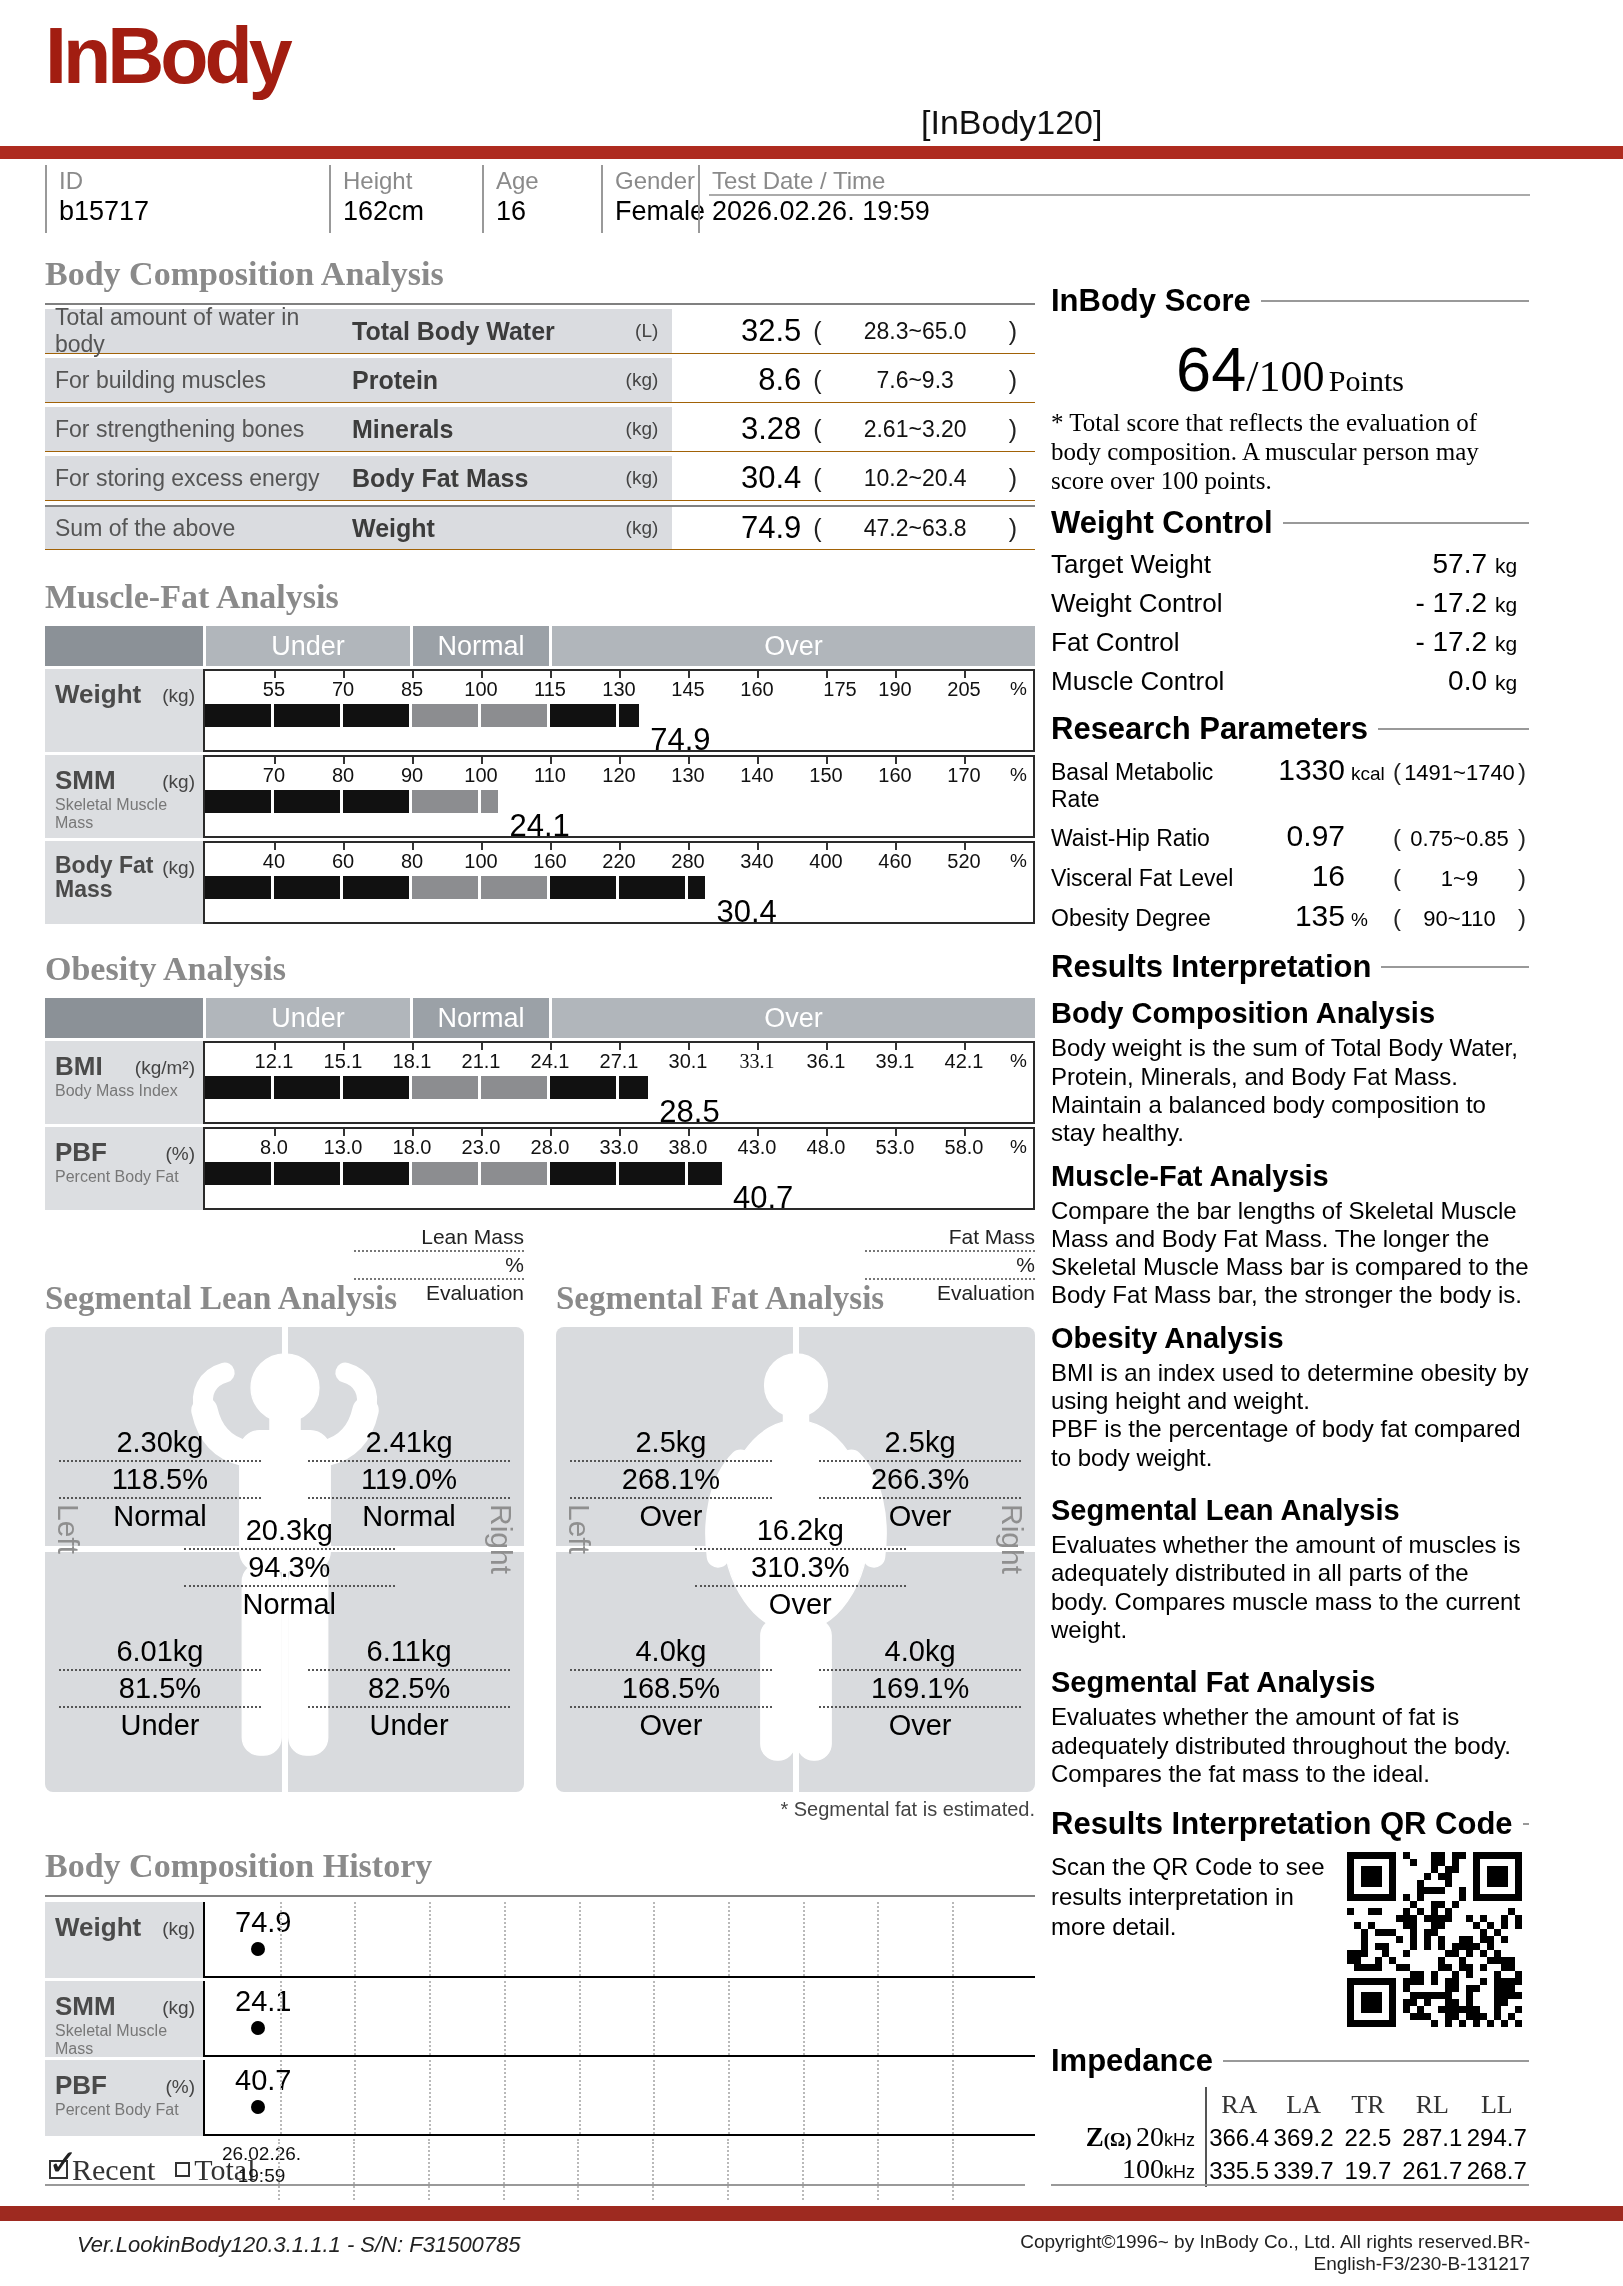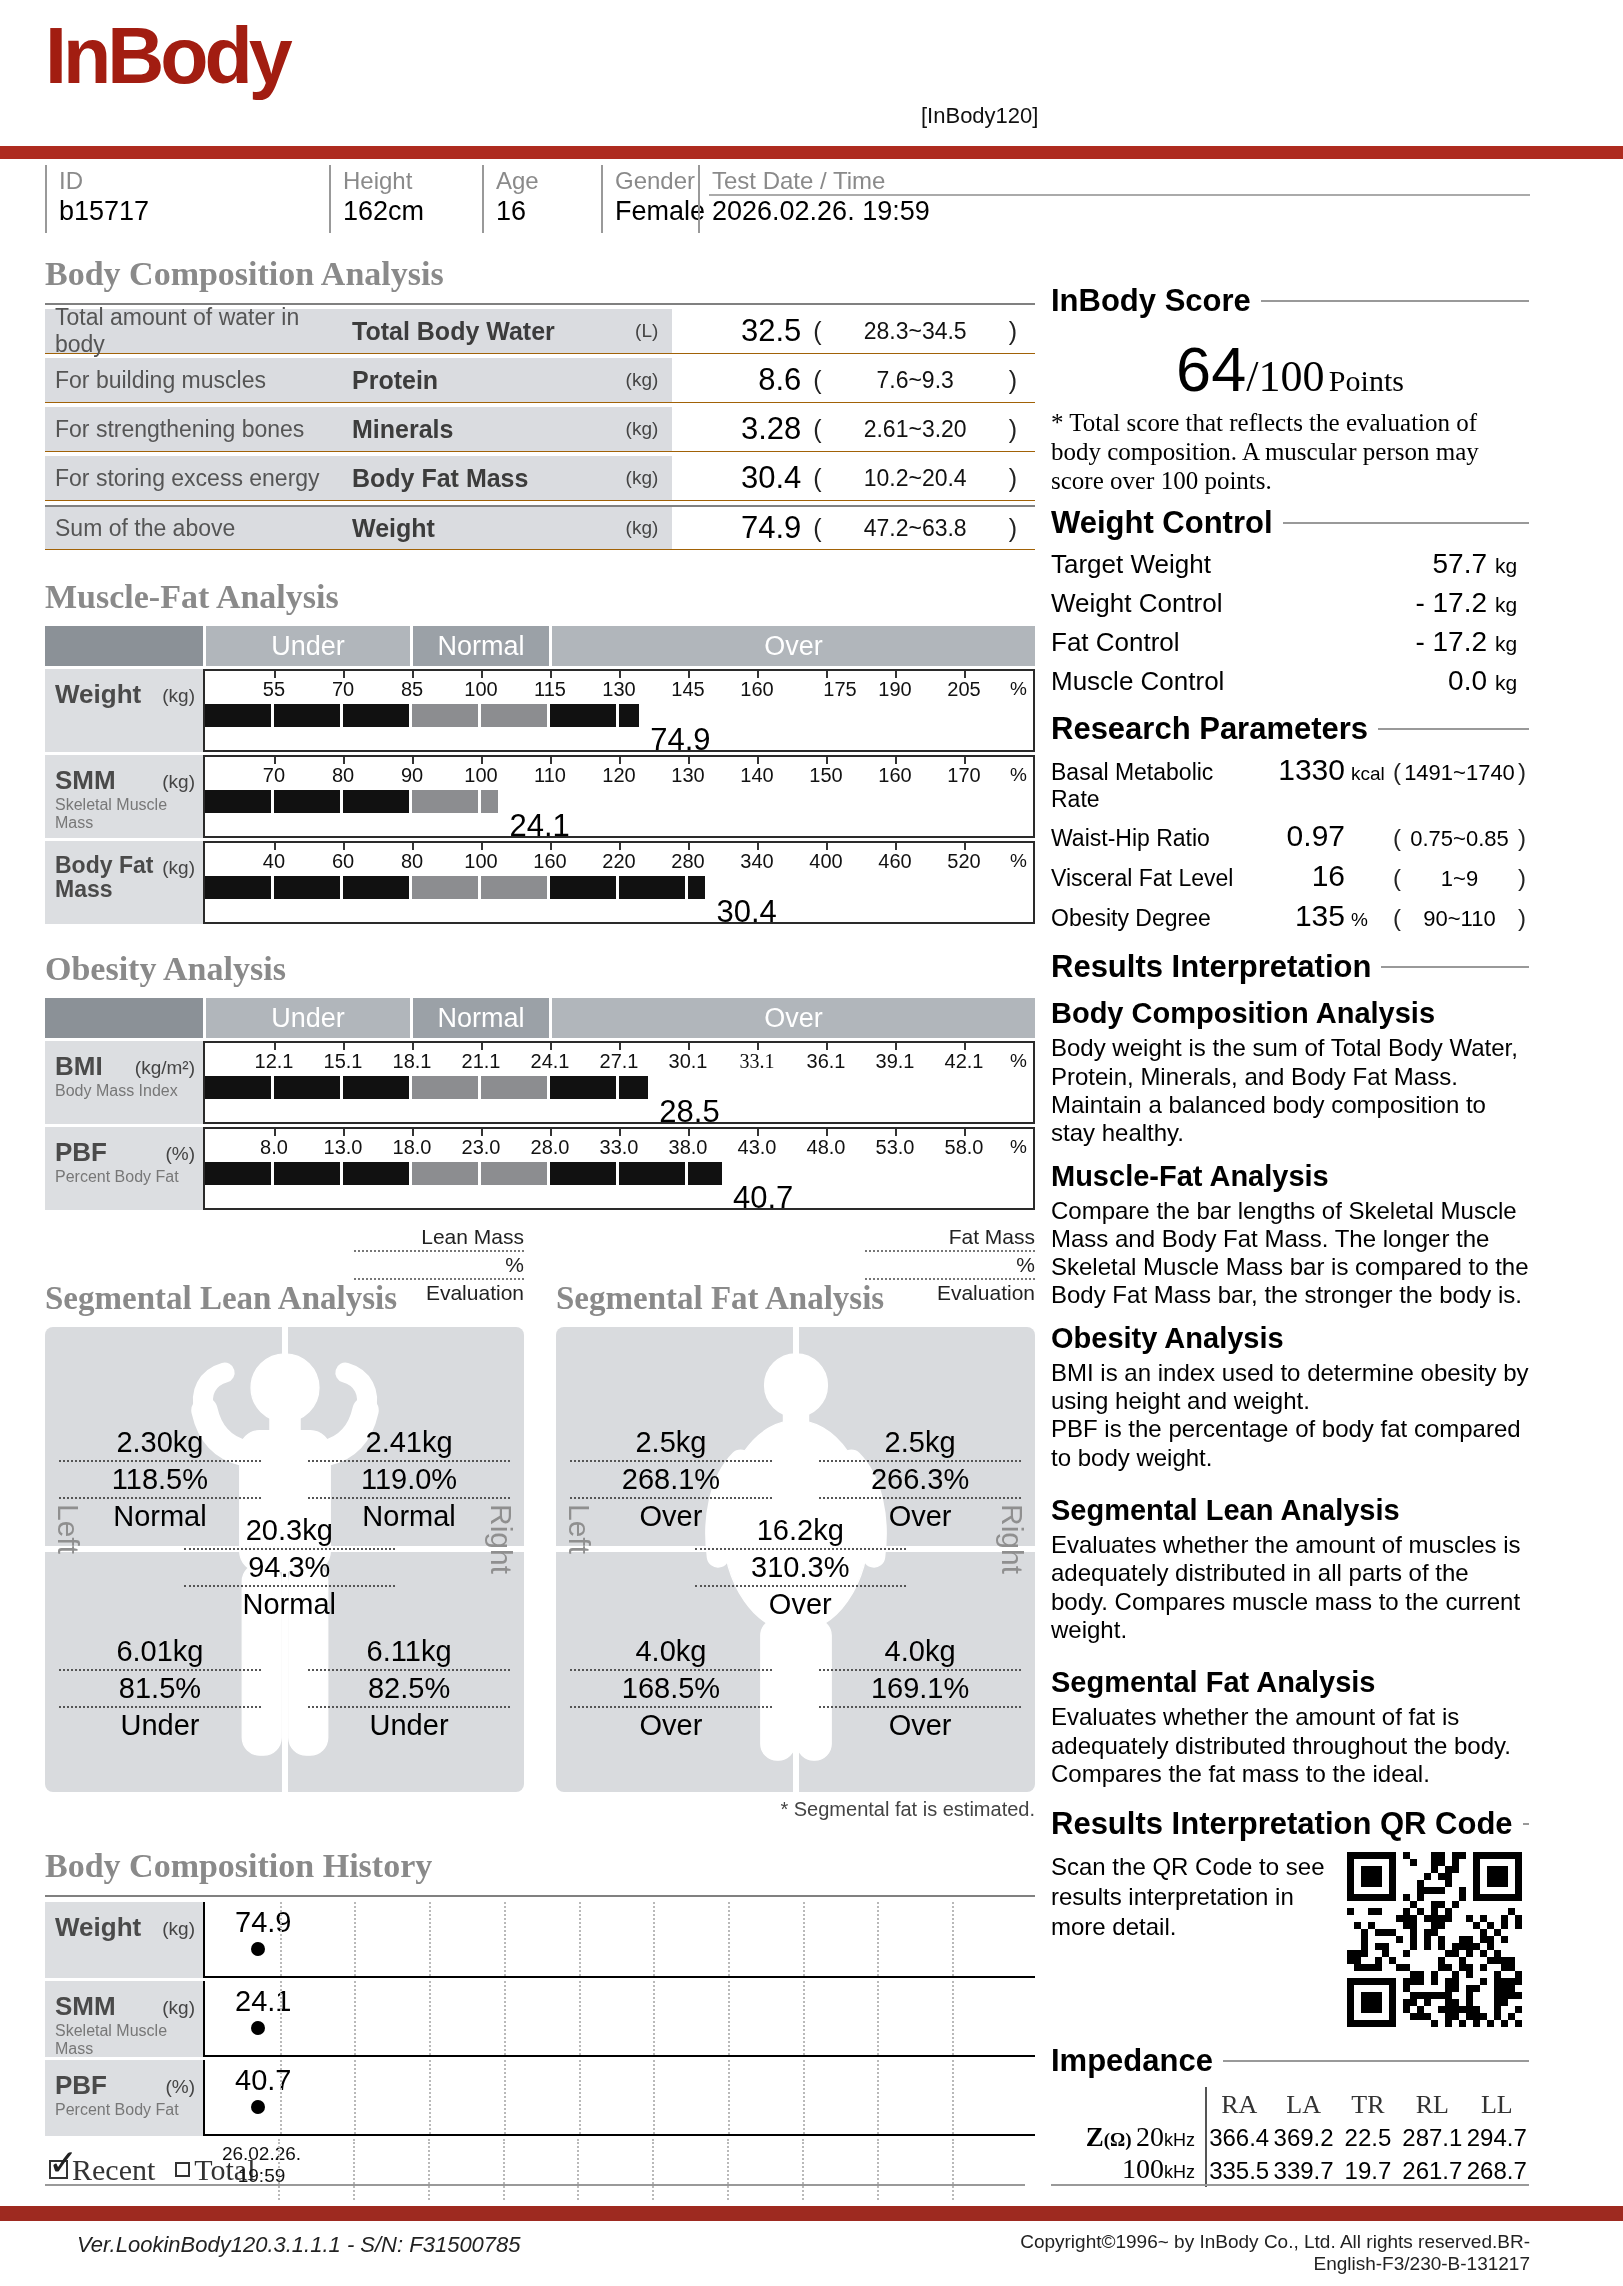--- a/index.html
+++ b/index.html
@@ -3,21 +3,21 @@
 <meta charset="utf-8">
 <style>
   * { margin:0; padding:0; box-sizing:border-box; }
   body { font-family:"Liberation Sans", sans-serif; background:#fff; }
   .page { position:relative; width:1624px; height:2287px; background:#fff; overflow:hidden; }
 
   
   .logo { position:absolute; left:45px; top:10px; font-size:79px; font-weight:bold;
           color:#A21D11; letter-spacing:-4px; }
   .model { position:absolute; left:921px; top:103px; width:163px; text-align:left;
-           font-size:22px; color:#111; }
+           font-size:34px; color:#111; }
   .topbar { position:absolute; left:0; top:146px; width:1624px; height:13px; background:#AE2B1F; }
   .info-row { position:absolute; left:45px; top:165px; width:990px; display:flex; }
   .info-cell { border-left:2px solid #999; padding:2px 0 6px 12px; }
   .info-label { font-size:24px; color:#8a8a8a; line-height:1.15; }
   .info-value { font-size:27px; color:#000; line-height:1.2; }
   .w-id{width:284px;} .w-h{width:153px;} .w-a{width:119px;} .w-g{width:97px;} .w-t{width:327px;}
 
   
   .leftcol  { position:absolute; left:45px;  top:255px; width:990px; }
   .rightcol { position:absolute; left:1051px; top:255px; width:478px; }
@@ -188,21 +188,21 @@
     <div class="bc-table">
       <div class="bc-row">
         <div class="bc-left">
           <span class="bc-desc">Total amount of water in body</span>
           <span class="bc-name">Total Body Water</span>
           <span class="bc-unit">(L)</span>
         </div>
         <div class="bc-right">
           <span class="bc-value">32.5</span>
           <span class="bc-paren">(</span>
-          <span class="bc-range">28.3~34.5</span>
+          <span class="bc-range">28.3~65.0</span>
           <span class="bc-paren">)</span>
         </div>
       </div>
       <div class="bc-row">
         <div class="bc-left">
           <span class="bc-desc">For building muscles</span>
           <span class="bc-name">Protein</span>
           <span class="bc-unit">(kg)</span>
         </div>
         <div class="bc-right">

